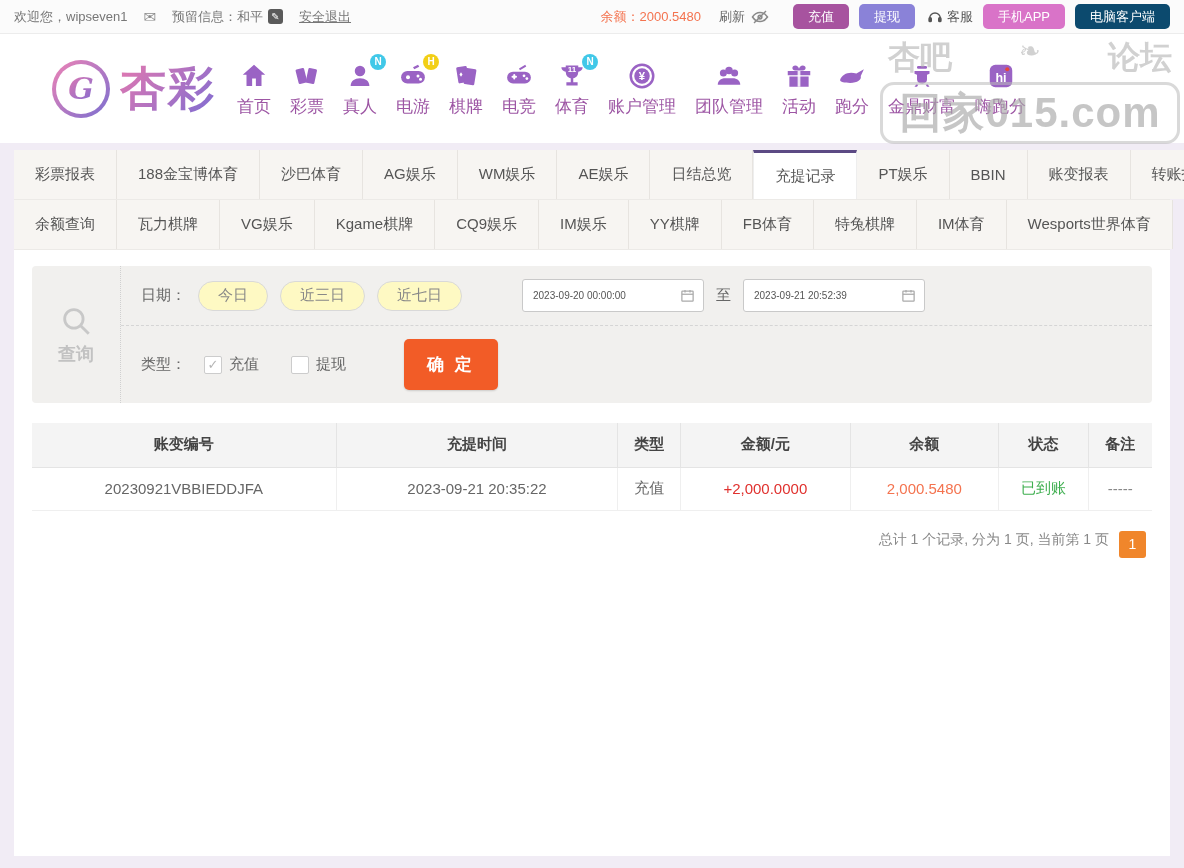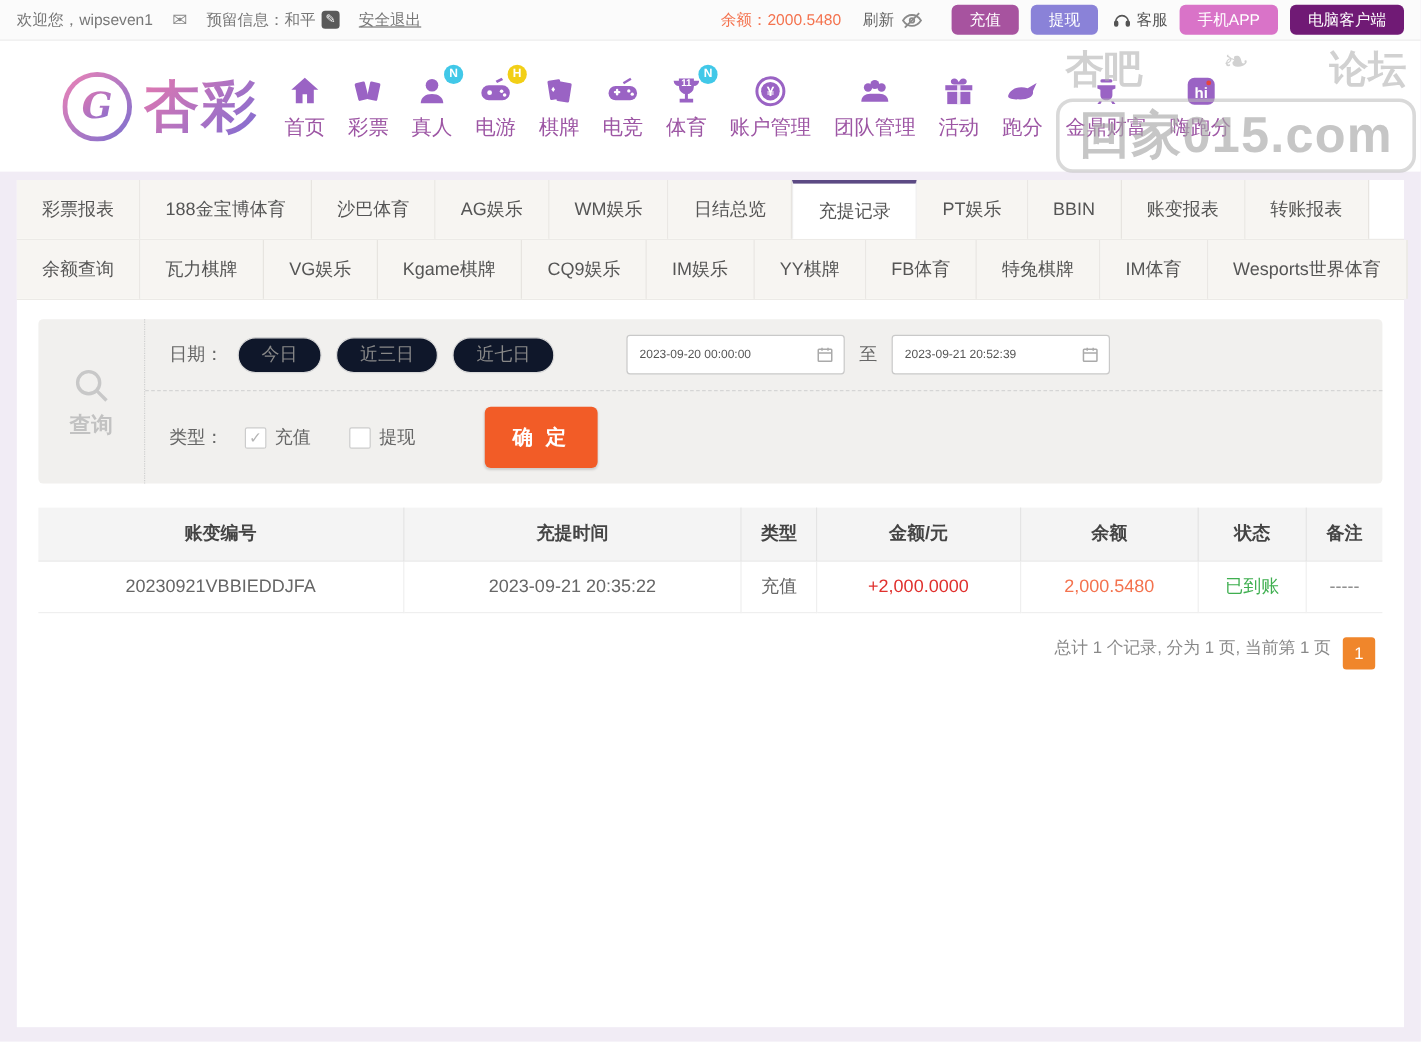--- a/index.html
+++ b/index.html
@@ -17,21 +17,21 @@
                border-radius:3px; font-size:10px; line-height:15px; text-align:center; cursor:pointer; }
   .logout { color:#777; text-decoration:underline; cursor:pointer; }
   .balance { color:#f4734f; margin-right:18px; }
   .refresh { color:#666; margin-right:6px; cursor:pointer; }
   .eyeoff { margin-right:14px; cursor:pointer; display:flex; align-items:center; }
   .tb-btn { height:25px; border:none; border-radius:5px; color:#fff; font-size:13px;
             padding:0 15px; margin-left:10px; cursor:pointer; font-family:inherit; }
   .btn-deposit  { background:#a7539f; }
   .btn-withdraw { background:#8a82d8; }
   .btn-mobile   { background:#d973c8; }
-  .btn-pc       { background:#701a75; }
+  .btn-pc       { background:#0c4a6e; }
   .service { display:flex; align-items:center; gap:4px; margin-left:12px; color:#555; cursor:pointer; }
 
   
   .header { height:109px; background:#fff; display:flex; align-items:center;
             padding:0 20px 0 52px; position:relative; }
   .logo { display:flex; align-items:center; gap:10px; cursor:pointer; }
   .logo-mark { width:58px; height:58px; border-radius:50%; border:4px solid transparent;
                background:linear-gradient(#fff,#fff) padding-box,
                           linear-gradient(135deg,#ef83b5,#7a6fd0) border-box;
                display:flex; align-items:center; justify-content:center; }
@@ -77,21 +77,21 @@
   .filter-panel { margin:16px 18px 0 18px; background:#f1f0ee; border-radius:4px;
                   display:flex; min-height:116px; }
   .query-col { width:88px; display:flex; flex-direction:column; align-items:center;
                justify-content:center; gap:4px; color:#c2c2c2; }
   .query-col svg { width:34px; height:34px; }
   .query-label { font-size:18px; font-weight:bold; color:#c2c2c2; }
   .filter-rows { flex:1; border-left:1px dotted #d0d0d0; display:flex; flex-direction:column; }
   .filter-row { display:flex; align-items:center; gap:12px; padding:13px 20px; flex:1; }
   .filter-row + .filter-row { border-top:1px dashed #d5d5d5; }
   .f-label { font-size:15px; color:#666; }
-  .pill { background:#0f172a; border:1px solid #d9d9d9; border-radius:16px; height:30px;
+  .pill { background:#fef9c3; border:1px solid #d9d9d9; border-radius:16px; height:30px;
           padding:0 19px; font-size:15px; color:#888; display:flex; align-items:center;
           cursor:pointer; }
   .date-input { background:#fff; border:1px solid #c9c9c9; border-radius:3px; height:33px;
                 width:182px; display:flex; align-items:center; justify-content:space-between;
                 padding:0 8px 0 10px; font-size:10px; color:#555; cursor:pointer; margin-left:8px; }
   .date-input:first-of-type { margin-left:48px; }
   .cal-icon { color:#aaa; display:flex; }
   .to-sep { font-size:15px; color:#666; }
   .chk { display:flex; align-items:center; gap:7px; font-size:15px; color:#666;
          cursor:pointer; margin-left:6px; }
@@ -312,20 +312,21 @@
   </div>
 </div>
 
 <div class="content">
   <div class="tabs-row">
       <div class="tab">彩票报表</div>
       <div class="tab">188金宝博体育</div>
       <div class="tab">沙巴体育</div>
       <div class="tab">AG娱乐</div>
       <div class="tab">WM娱乐</div>
+      <div class="tab">AE娱乐</div>
       <div class="tab">日结总览</div>
       <div class="tab active">充提记录</div>
       <div class="tab">PT娱乐</div>
       <div class="tab">BBIN</div>
       <div class="tab">账变报表</div>
       <div class="tab">转账报表</div>
     </div>
   <div class="tabs-row">
       <div class="tab">余额查询</div>
       <div class="tab">瓦力棋牌</div>

